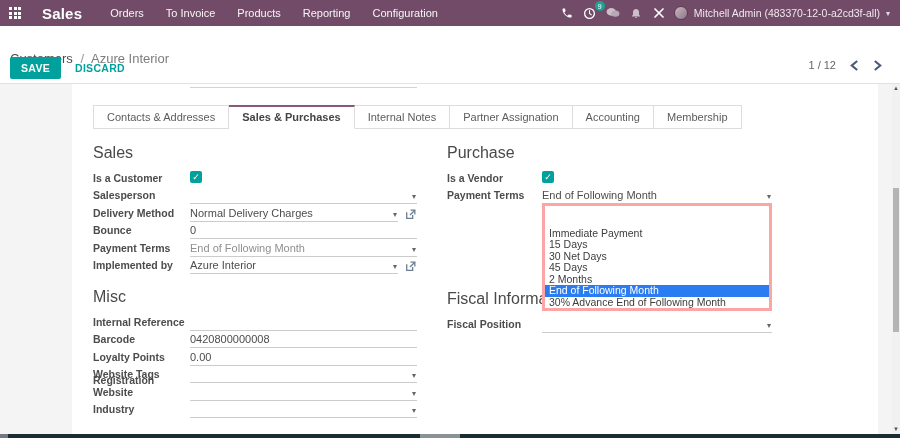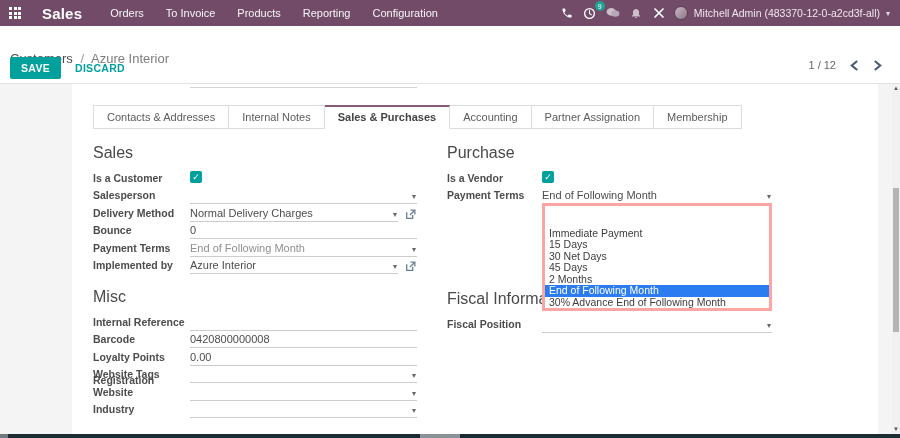--- a/index.html
+++ b/index.html
@@ -178,24 +178,24 @@
           </svg>
       </button>
     </div>
   </div>
 
   <div class="sheet">
     <div class="remnant-line"></div>
 
     <div class="tabs">
       <div class="tab">Contacts &amp; Addresses</div>
+      <div class="tab active">Sales &amp; Purchases</div>
       <div class="tab">Internal Notes</div>
-      <div class="tab active">Sales &amp; Purchases</div>
+      <div class="tab">Partner Assignation</div>
       <div class="tab">Accounting</div>
-      <div class="tab">Partner Assignation</div>
       <div class="tab">Membership</div>
     </div>
 
     <div class="group g-sales">
       <div class="g-head">Sales</div>
       <div class="frow">
         <span class="flabel">Is a Customer</span>
         <span class="fval-plain">
             <span class="cb">
               <span>✓</span>

